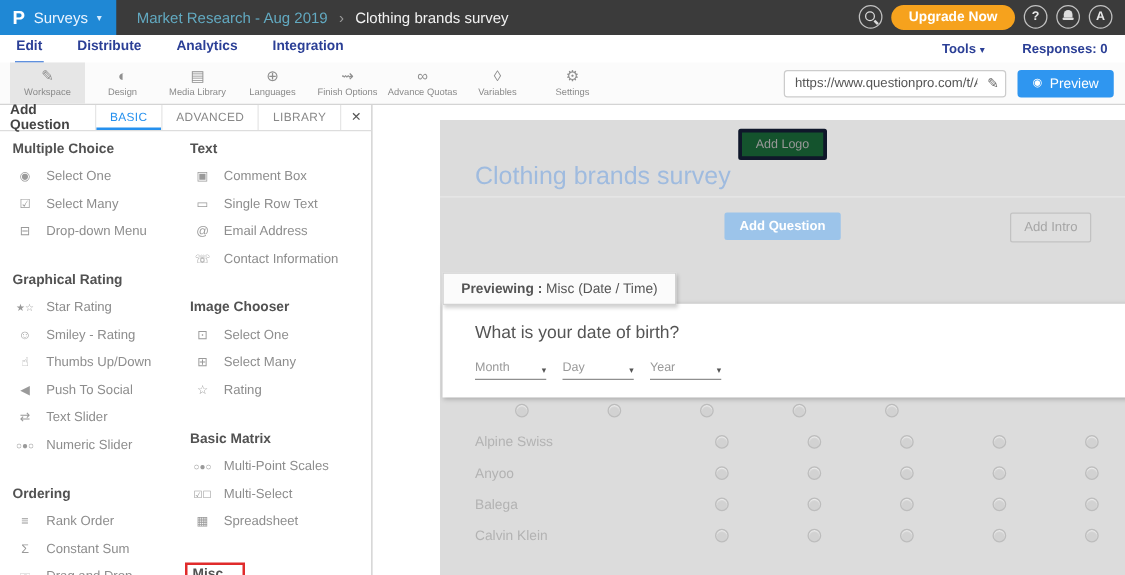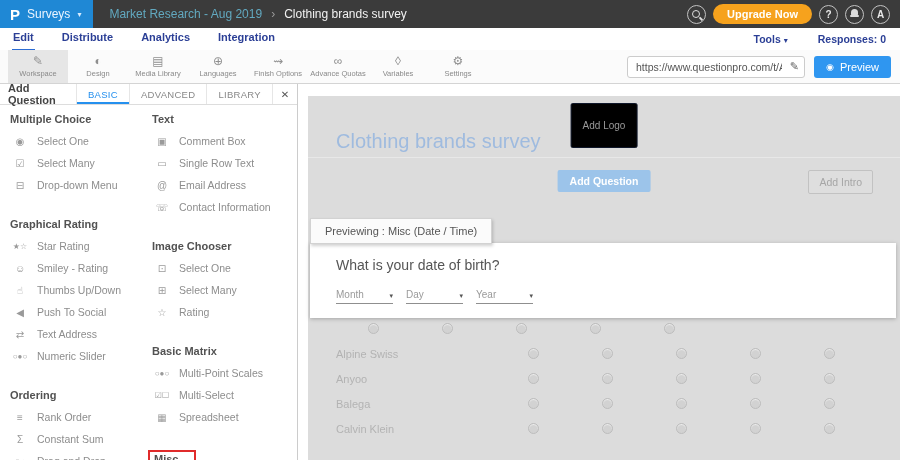--- a/index.html
+++ b/index.html
@@ -10,21 +10,21 @@
   
   .topbar { height:28px; background:#3b3b3b; display:flex; align-items:center; color:#fff; flex:0 0 auto; }
   .brand { background:#1f88d5; height:28px; display:flex; align-items:center; padding:0 12px 0 10px; gap:7px; cursor:pointer; }
   .brand-logo { font-weight:bold; font-size:15px; color:#fff; }
   .brand-name { font-size:12px; color:#eaf4ff; }
   .brand-caret { font-size:8px; color:#d6ecff; }
   .crumb { display:flex; align-items:center; margin-left:16px; font-size:12px; }
   .crumb-parent { color:#62a9c0; cursor:pointer; }
   .crumb-sep { color:#9a9a9a; padding:0 9px; }
   .crumb-current { color:#f2f2f2; }
-  .top-actions { margin-left:auto; display:flex; align-items:flex-end; gap:7px; padding-right:10px; }
+  .top-actions { margin-left:auto; display:flex; align-items:flex-start; gap:7px; padding-right:10px; }
   .circle-btn { width:19px; height:19px; border:1px solid #c2c2c2; border-radius:50%; display:flex; align-items:center; justify-content:center; color:#e8e8e8; font-size:10px; font-weight:bold; cursor:pointer; position:relative; }
   .icon-search-glass { width:8px; height:8px; border:1.5px solid #ddd; border-radius:50%; position:relative; top:-1px; left:-1px; }
   .icon-search-glass::after { content:''; position:absolute; width:1.5px; height:4px; background:#ddd; transform:rotate(-45deg); left:7px; top:6px; }
   .icon-bell { position:relative; width:9px; height:9px; top:-1px; }
   .icon-bell::before { content:''; position:absolute; left:1px; top:0; width:7px; height:6px; background:#ddd; border-radius:4px 4px 1px 1px; }
   .icon-bell::after { content:''; position:absolute; left:0; top:6px; width:9px; height:1.5px; background:#ddd; border-radius:1px; }
   .upgrade-btn { background:#f6a21d; color:#fff; font-weight:bold; font-size:11px; border-radius:11px; padding:4px 14px; cursor:pointer; }
 
   
   .menubar { height:22px; background:#fff; display:flex; align-items:center; padding-left:12px; flex:0 0 auto; }
@@ -41,21 +41,21 @@
   .tile-icon { font-size:12px; color:#8f8f8f; line-height:13px; }
   .tile-label { font-size:7.5px; color:#8a8a8a; white-space:nowrap; }
   .toolbar-right { margin-left:auto; display:flex; align-items:center; gap:9px; padding-right:9px; }
   .url-wrap { position:relative; }
   .url-input { width:178px; height:22px; border:1px solid #ccc; border-radius:3px; font-size:10.5px; color:#555; padding:0 22px 0 8px; font-family:"Liberation Sans",sans-serif; background:#fff; }
   .pencil { position:absolute; right:6px; top:4px; font-size:11px; color:#666; cursor:pointer; }
   .preview-btn { background:#2f96f0; color:#fff; border-radius:3px; padding:5px 12px; display:flex; align-items:center; gap:6px; font-size:11px; cursor:pointer; }
   .preview-eye { font-size:9px; }
 
   
-  .content { flex:1; display:flex; min-height:0; }
+  .content { flex:1; display:flex; min-height:0;gap:44px; }
 
   
   .panel { width:298px; background:#fff; border-right:1px solid #ccc; display:flex; flex-direction:column; }
   .panel-head { height:21px; display:flex; align-items:stretch; border-bottom:1px solid #ddd; flex:0 0 auto; }
   .panel-title { flex:1; display:flex; align-items:center; padding-left:8px; font-weight:bold; font-size:11px; color:#444; }
   .ptab { display:flex; align-items:center; padding:0 11px; font-size:9.5px; letter-spacing:.3px; color:#888; border-left:1px solid #e6e6e6; cursor:pointer; }
   .ptab.active { color:#2590ee; box-shadow:inset 0 -2px 0 #2590ee; }
   .panel-close { width:25px; display:flex; align-items:center; justify-content:center; color:#555; font-size:10px; cursor:pointer; border-left:1px solid #e6e6e6; }
   .pbody { flex:1; display:flex; padding:8px 4px 0 10px; overflow:hidden; }
   .pcol { width:142px; flex:0 0 auto; }
@@ -65,29 +65,29 @@
   .psec-head.misc-box { display:inline-block; border:2px solid #e02b2b; padding:1px 16px 2px 4px; margin-left:-4px; margin-bottom:6px; }
   .pitem { display:flex; align-items:center; margin-bottom:10px; cursor:pointer; }
   .pitem-inner { display:flex; align-items:center; gap:7px; }
   .pitem-icon { width:20px; text-align:center; font-size:10px; color:#9a9a9a; flex:0 0 auto; }
   .pitem-icon.wide { font-size:8px; letter-spacing:0; }
   .pitem-label { font-size:10.5px; color:#8d8d8d; white-space:nowrap; }
 
   
   .main { flex:1; background:#fff; position:relative; overflow:hidden; }
   .overlay { position:absolute; left:10px; top:12px; right:0; bottom:0; background:#dcdcdc; }
-  .add-logo-btn { position:absolute; top:7px; left:50%; transform:translateX(-50%); background:#000000; border:1px solid #0f172a; color:#999; font-size:10px; padding:16px 11px; border-radius:2px; }
+  .add-logo-btn { position:absolute; top:7px; left:50%; transform:translateX(-50%); background:#14532d; border:3px solid #0f172a; color:#999; font-size:10px; padding:4px 11px; border-radius:2px; }
   .survey-title { position:absolute; top:34px; left:28px; font-size:20px; color:#9fbbdf; }
   .hdivider { position:absolute; top:61px; left:0; right:0; border-top:1px solid #e8e8e8; }
   .add-question-btn { position:absolute; top:74px; left:50%; transform:translateX(-50%); background:#9cc4ea; color:#fff; font-weight:bold; font-size:10.5px; padding:5px 12px; border-radius:2px; }
   .add-intro-btn { position:absolute; top:74px; right:27px; border:1px solid #c2c2c2; color:#a6a6a6; background:#dedede; font-size:10.5px; padding:5px 10px; border-radius:2px; }
 
   .pcard { position:absolute; top:122px; left:2px; width:586px; }
   .pcard-tab { display:inline-block; background:#fbfbfb; border:1px solid #d2d2d2; box-shadow:1px 2px 3px rgba(0,0,0,.18); padding:6px 14px; font-size:11px; color:#555; position:relative; z-index:2; }
-  .pcard-tab b { font-weight:normal; }
+  .pcard-tab b { font-weight:bold; }
   .pcard-body { background:#fff; box-shadow:0 1px 4px rgba(0,0,0,.25); margin-top:-1px; position:relative; z-index:1; padding:12px 0 14px 26px; }
   .question-text { font-size:14px; color:#555; margin:2px 0 16px; }
   .dd-row { display:flex; gap:13px; }
   .dd { width:57px; border-bottom:1px solid #8f8f8f; display:flex; justify-content:space-between; align-items:flex-end; padding-bottom:3px; cursor:pointer; }
   .dd-label { font-size:10px; color:#9a9a9a; }
   .dd-caret { font-size:7px; color:#555; }
 
   .matrix { position:absolute; top:220px; left:0; right:0; }
   .mrow { height:25px; display:flex; align-items:center; padding-left:28px; }
   .mrow-label { width:160px; font-size:11px; color:#b3b3b3; flex:0 0 auto; }
@@ -272,21 +272,21 @@
                     <span class="pitem-inner">
                       <span class="pitem-icon">◀</span>
                       <span class="pitem-label">Push To Social</span>
                     </span>
 
                   </div>
 
                   <div class="pitem">
                     <span class="pitem-inner">
                       <span class="pitem-icon">⇄</span>
-                      <span class="pitem-label">Text Address</span>
+                      <span class="pitem-label">Text Slider</span>
                     </span>
 
                   </div>
 
                   <div class="pitem">
                     <span class="pitem-inner">
                       <span class="pitem-icon wide">○●○</span>
                       <span class="pitem-label">Numeric Slider</span>
                     </span>
 

